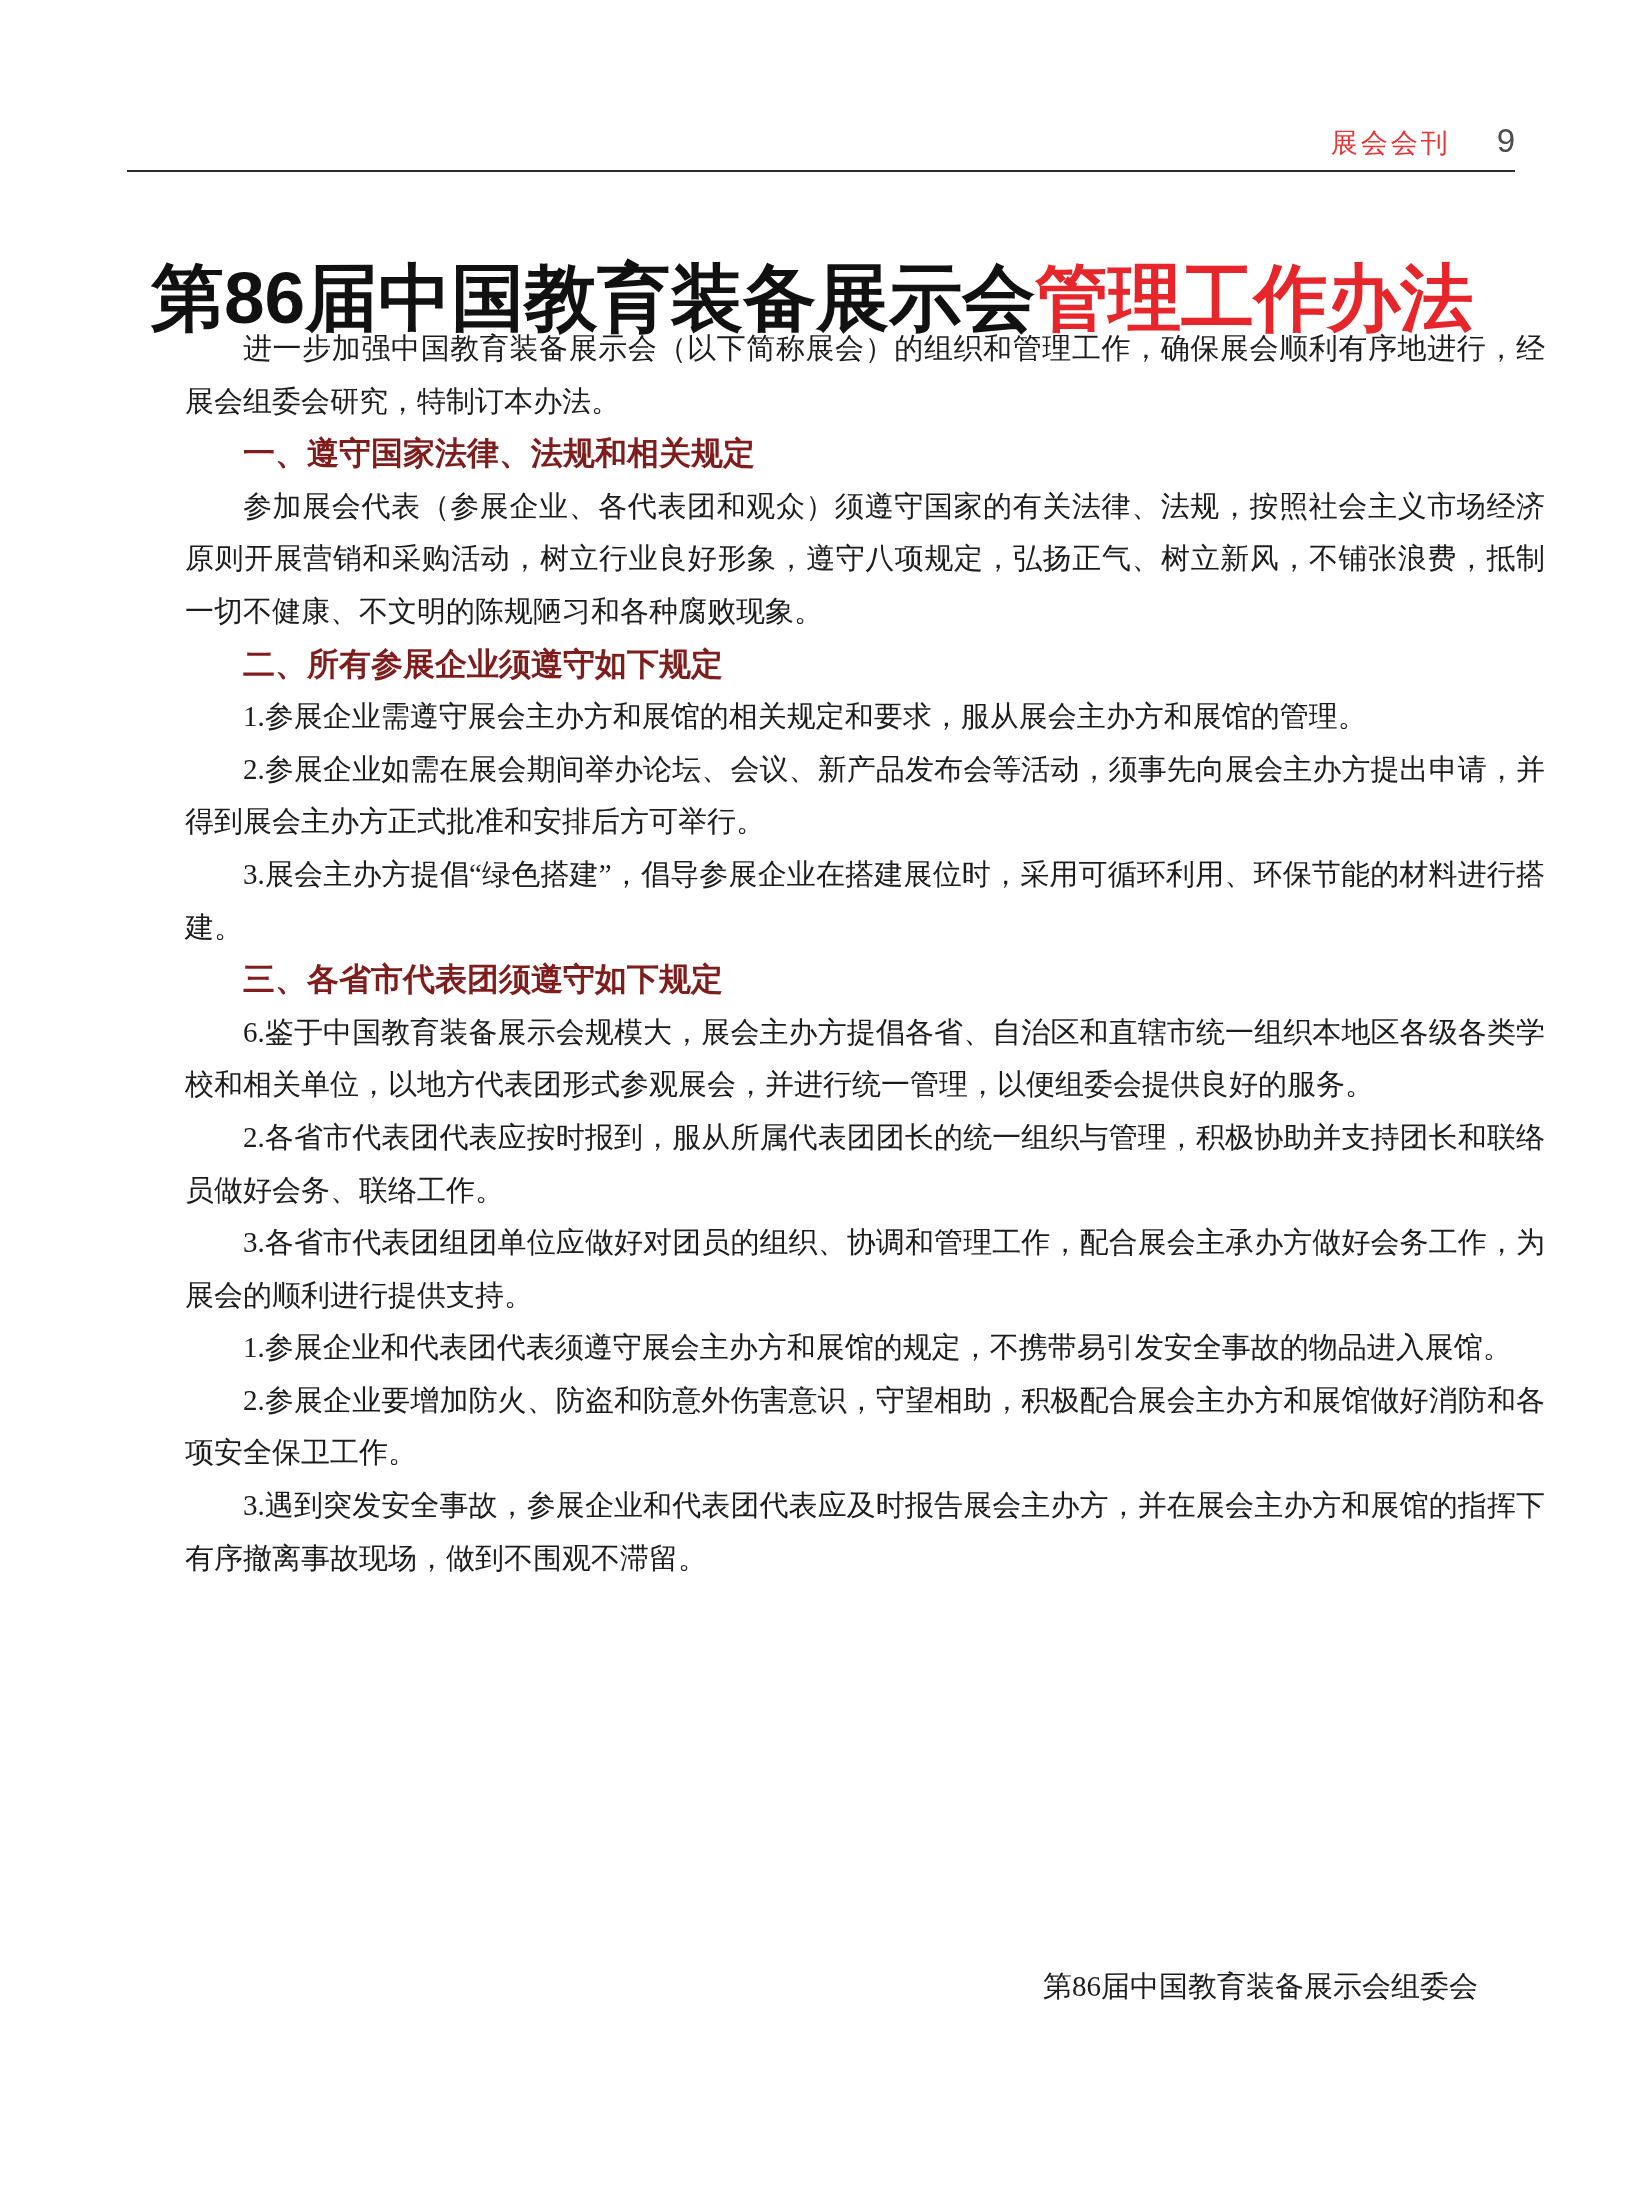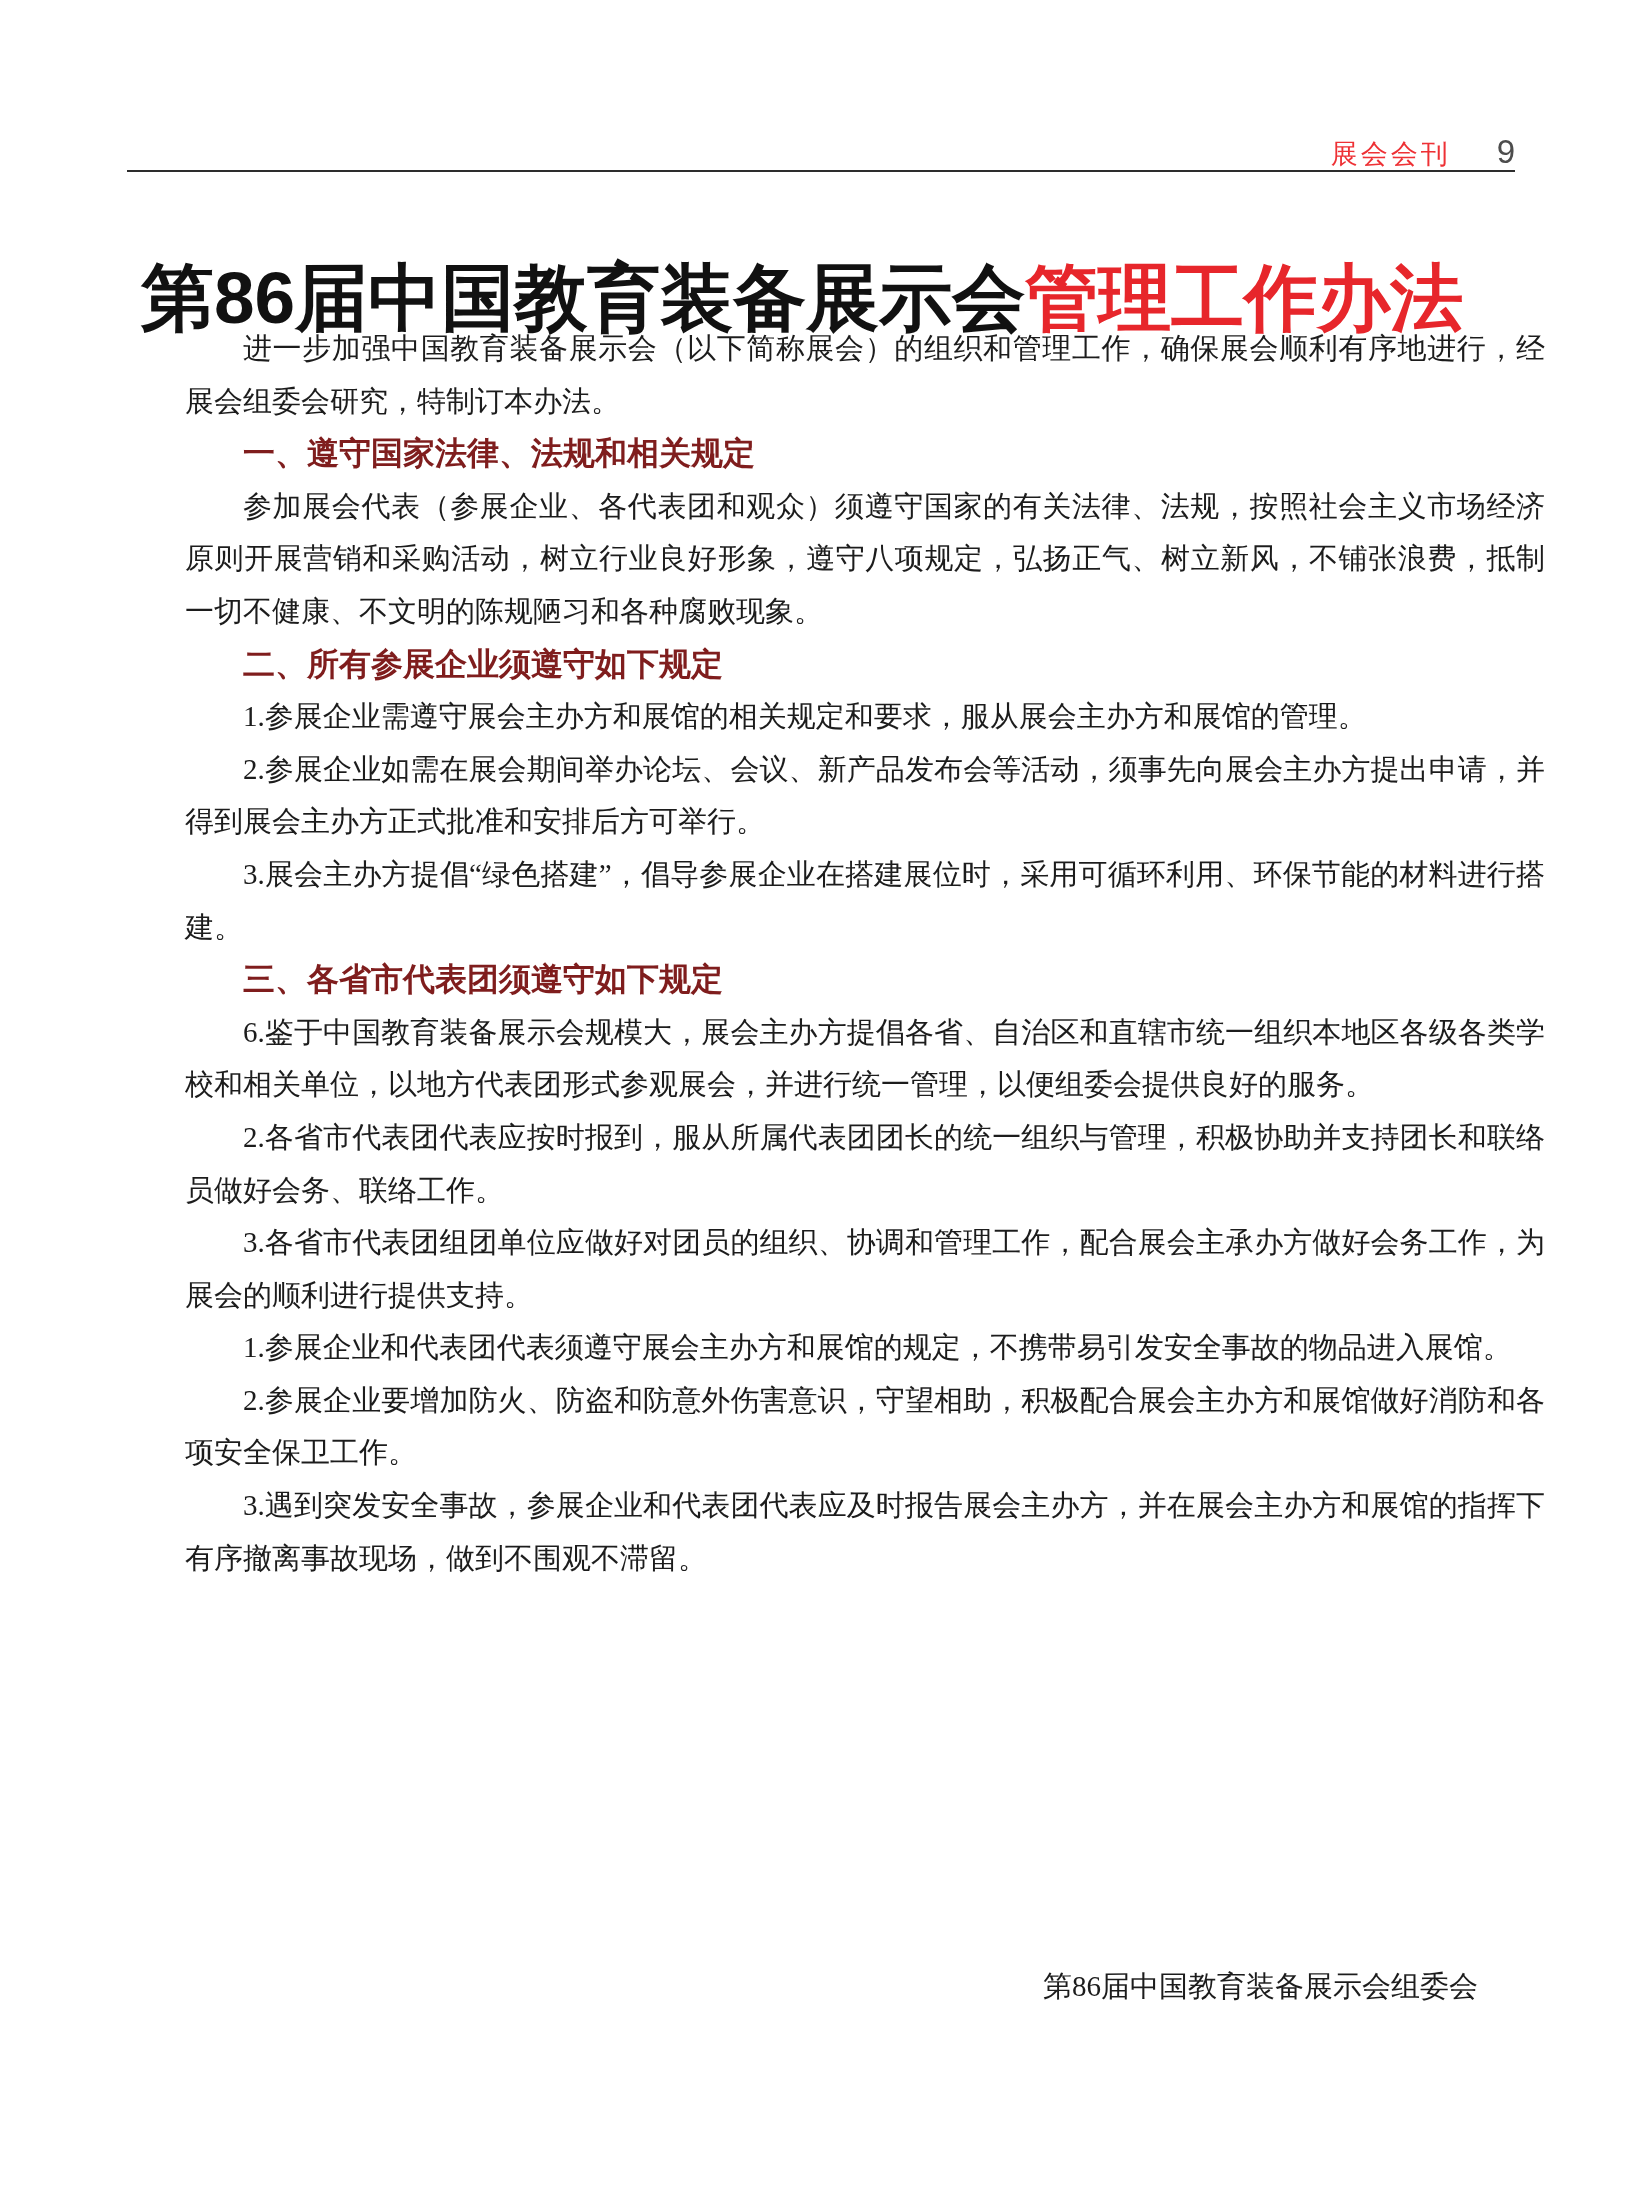--- a/index.html
+++ b/index.html
@@ -8,30 +8,29 @@
     background: #ffffff;
     position: relative;
     font-family: "Liberation Serif", "DejaVu Serif", serif;
     color: #1c1c1c;
     overflow: hidden;
   }
   .running-header {
     position: absolute; top: 122px; left: 127px; width: 1388px;
     display: flex; justify-content: flex-end; align-items: baseline; gap: 46px;
     font-family: "Liberation Sans", "DejaVu Sans", sans-serif;
-    margin-top: 11px;
   }
   .journal-label { color: #ee3135; font-size: 27px; letter-spacing: 3px; }
   .page-number  { color: #4d4d4d; font-size: 33px; }
   .header-rule {
     position: absolute; top: 170px; left: 127px; width: 1388px; height: 2px;
     background: #2d2d2d;
   }
   .doc-title {
-    position: absolute; top: 199px; left: 141px; width: 1364px;
+    position: absolute; top: 199px; left: 151px; width: 1364px;
     font-family: "Liberation Sans", "DejaVu Sans", sans-serif;
     font-weight: 900; font-size: 73px; line-height: 100px;
     white-space: nowrap; color: #111111; letter-spacing: 0px;
   }
   .doc-title .title-red { color: #e7262b; }
   .content {
     position: absolute; top: 322px; left: 153px; width: 1360px;
     font-size: 29px; line-height: 52.6px;
     text-align: justify; text-justify: inter-ideograph; margin-left: 32px;
   }

